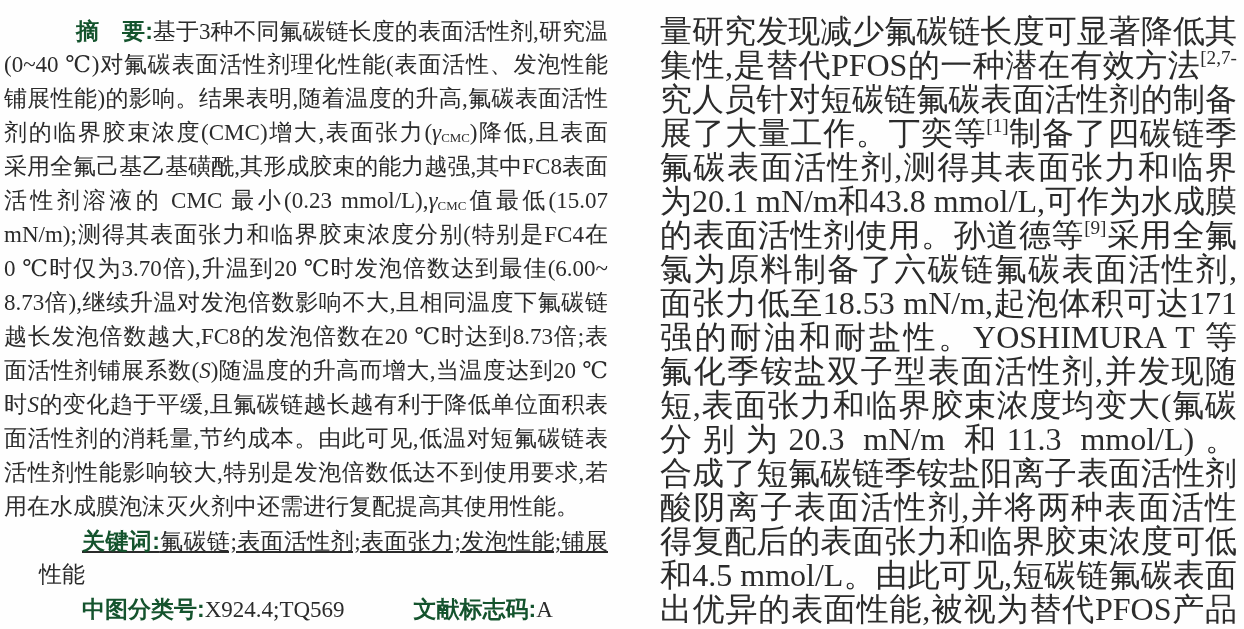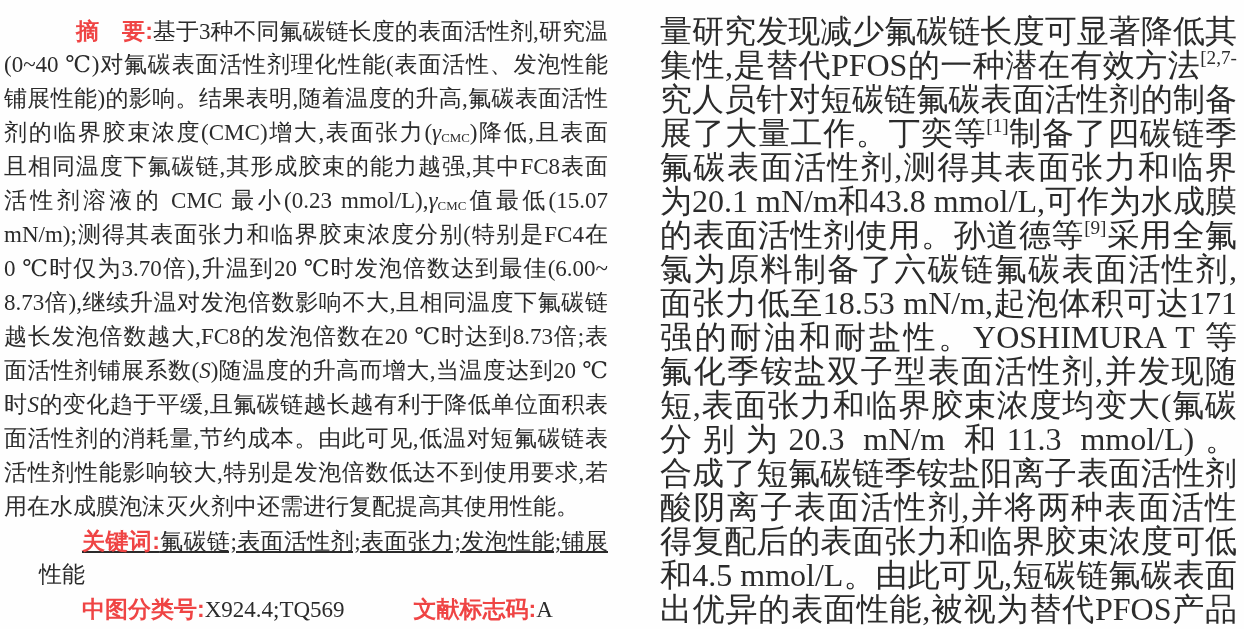--- a/index.html
+++ b/index.html
@@ -23,41 +23,41 @@
   }
   .line{
     height:34px;line-height:34px;
     text-align:justify;text-justify:inter-character;
     overflow:hidden;white-space:normal;
   }
   .jfull{ text-align-last:justify; }
   .jleft{ text-align:center;text-align-last:left; }
   b.hei{
     font-family:"Liberation Sans","DejaVu Sans",sans-serif;
-    font-weight:700;color:#ef4444;
+    font-weight:700;color:#14532d;
   }
   i{ font-style:italic; }
   sup{
     font-size:0.60em;line-height:0;vertical-align:super;letter-spacing:0;
   }
   sub{
     font-size:0.56em;line-height:0;vertical-align:-0.15em;letter-spacing:0;
   }
   .faded{ color:#14532d; }
 </style>
 </head>
 <body>
 
 <div class="page">
   <div class="col col-left">
       <div class="line jfull" style="text-indent: 72px;"><b class="hei">摘　要:</b>基于3种不同氟碳链长度的表面活性剂,研究温度</div>
       <div class="line jfull">(0~40 ℃)对氟碳表面活性剂理化性能(表面活性、发泡性能和</div>
       <div class="line jfull">铺展性能)的影响。结果表明,随着温度的升高,氟碳表面活性</div>
       <div class="line jfull">剂的临界胶束浓度(CMC)增大,表面张力(<i>γ</i><sub>CMC</sub>)降低,且表面</div>
-      <div class="line jfull">且相同温度下氟碳链,其形成胶束的能力越强,其中FC8表面</div>
+      <div class="line jfull">采用全氟己基乙基磺酰,其形成胶束的能力越强,其中FC8表面</div>
       <div class="line jfull">活性剂溶液的 CMC 最小(0.23 mmol/L),<i>γ</i><sub>CMC</sub>值最低(15.07</div>
       <div class="line jfull">mN/m);测得其表面张力和临界胶束浓度分别(特别是FC4在</div>
       <div class="line jfull">0 ℃时仅为3.70倍),升温到20 ℃时发泡倍数达到最佳(6.00~</div>
       <div class="line jfull">8.73倍),继续升温对发泡倍数影响不大,且相同温度下氟碳链</div>
       <div class="line jfull">越长发泡倍数越大,FC8的发泡倍数在20 ℃时达到8.73倍;表</div>
       <div class="line jfull">面活性剂铺展系数(<i>S</i>)随温度的升高而增大,当温度达到20 ℃</div>
       <div class="line jfull">时<i>S</i>的变化趋于平缓,且氟碳链越长越有利于降低单位面积表</div>
       <div class="line jfull">面活性剂的消耗量,节约成本。由此可见,低温对短氟碳链表面</div>
       <div class="line jfull">活性剂性能影响较大,特别是发泡倍数低达不到使用要求,若应</div>
       <div class="line jleft">用在水成膜泡沫灭火剂中还需进行复配提高其使用性能。</div>

